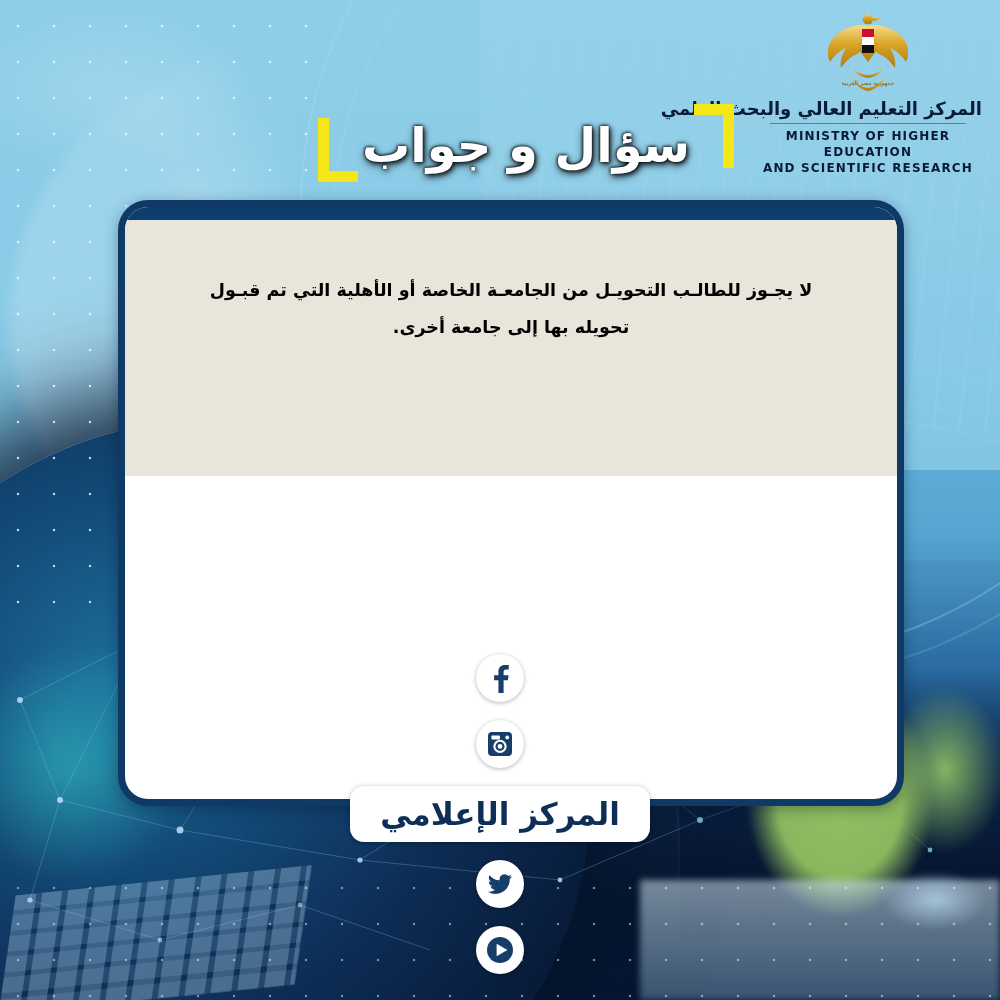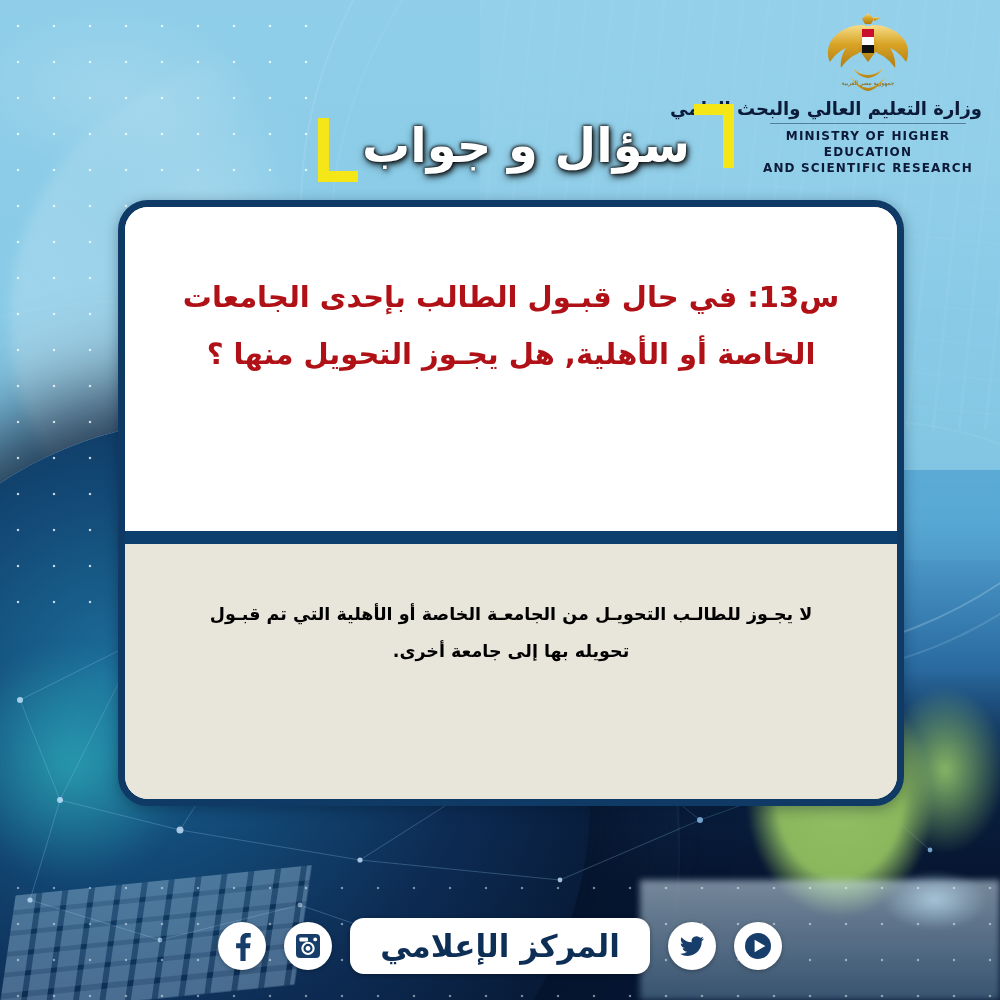--- a/index.html
+++ b/index.html
@@ -182,21 +182,21 @@
     padding:52px 56px 0;
   }
   .a-text{
     direction:rtl; text-align:center; color:#000000;
     font-size:17.5px; font-weight:700; line-height:2.1; letter-spacing:.1px;
   }
 
   
   .footer{
     position:absolute; left:0; bottom:26px; width:1000px;
-    display:flex; align-items:center; justify-content:center; gap:18px;
+    display:flex; align-items:center; justify-content:center; gap:18px;flex-direction:column;
   }
   .sicon{
     width:48px; height:48px; border-radius:50%; background:#ffffff;
     display:flex; align-items:center; justify-content:center; flex:0 0 auto;
     box-shadow:0 1px 4px rgba(0,0,0,.30);
   }
   .sicon svg{ display:block; }
   .media-pill{
     height:56px; min-width:246px; padding:0 30px; border-radius:14px;
     background:#ffffff; display:flex; align-items:center; justify-content:center;
@@ -292,36 +292,33 @@
 
       <path d="M39 16 L53 16 L55 40 L46 52 L37 40 Z" fill="url(#gold)"></path>
       <rect x="40" y="19" width="12" height="24" rx="1.5" fill="#ffffff"></rect>
       <rect x="40" y="19" width="12" height="8" fill="#c8102e"></rect>
       <rect x="40" y="35" width="12" height="8" fill="#111111"></rect>
 
       <path d="M30 57 C33 63 39 67 46 68 C53 67 59 63 62 57 C58 62 52 65 46 65 C40 65 34 62 30 57 Z" fill="url(#gold)"></path>
       <path d="M27 64 C33 73 39 77 46 78 C53 77 59 73 65 64 C60 74 53 80 46 81 C39 80 32 74 27 64 Z" fill="url(#gold)"></path>
       <text x="46" y="75" font-size="6" fill="#8c6206" text-anchor="middle" font-family="DejaVu Sans, sans-serif">جمهورية مصر العربية</text>
     </svg>
-    <div class="logo-ar">وزارة التعليم العالي والبحث العلمي</div>
+    <div class="logo-ar">المركز التعليم العالي والبحث العلمي</div>
     <div class="logo-rule"></div>
     <div class="logo-en">MINISTRY OF HIGHER EDUCATION</div>
     <div class="logo-en">AND SCIENTIFIC RESEARCH</div>
   </div>
 
   <div class="title-wrap">
     <div class="brk left"></div>
     <div class="brk right"></div>
     <div class="title-text">سؤال و جواب</div>
   </div>
 
   <div class="card">
-    <div class="q-area">
-      <div class="q-text">س13: في حال قبـول الطالب بإحدى الجامعات الخاصة أو الأهلية, هل يجـوز التحويل منها ؟</div>
-    </div>
     <div class="divider"></div>
     <div class="a-area">
       <div class="a-text">لا يجـوز للطالـب التحويـل من الجامعـة الخاصة أو الأهلية التي تم قبـول تحويله بها إلى جامعة أخرى.</div>
     </div>
   </div>
 
   <div class="footer">
 
     <div class="sicon">
       <svg width="30" height="30" viewBox="0 0 30 30">

